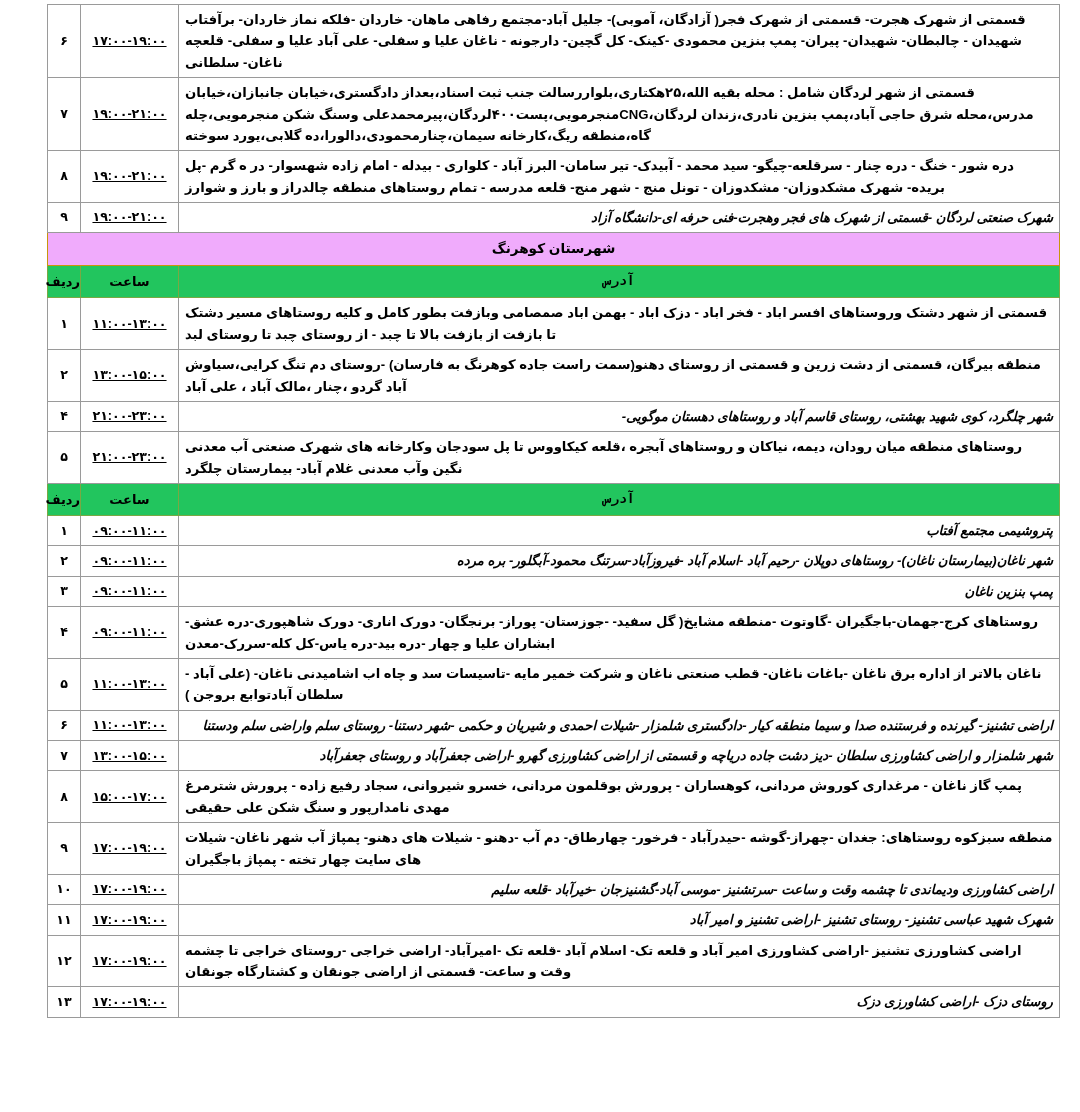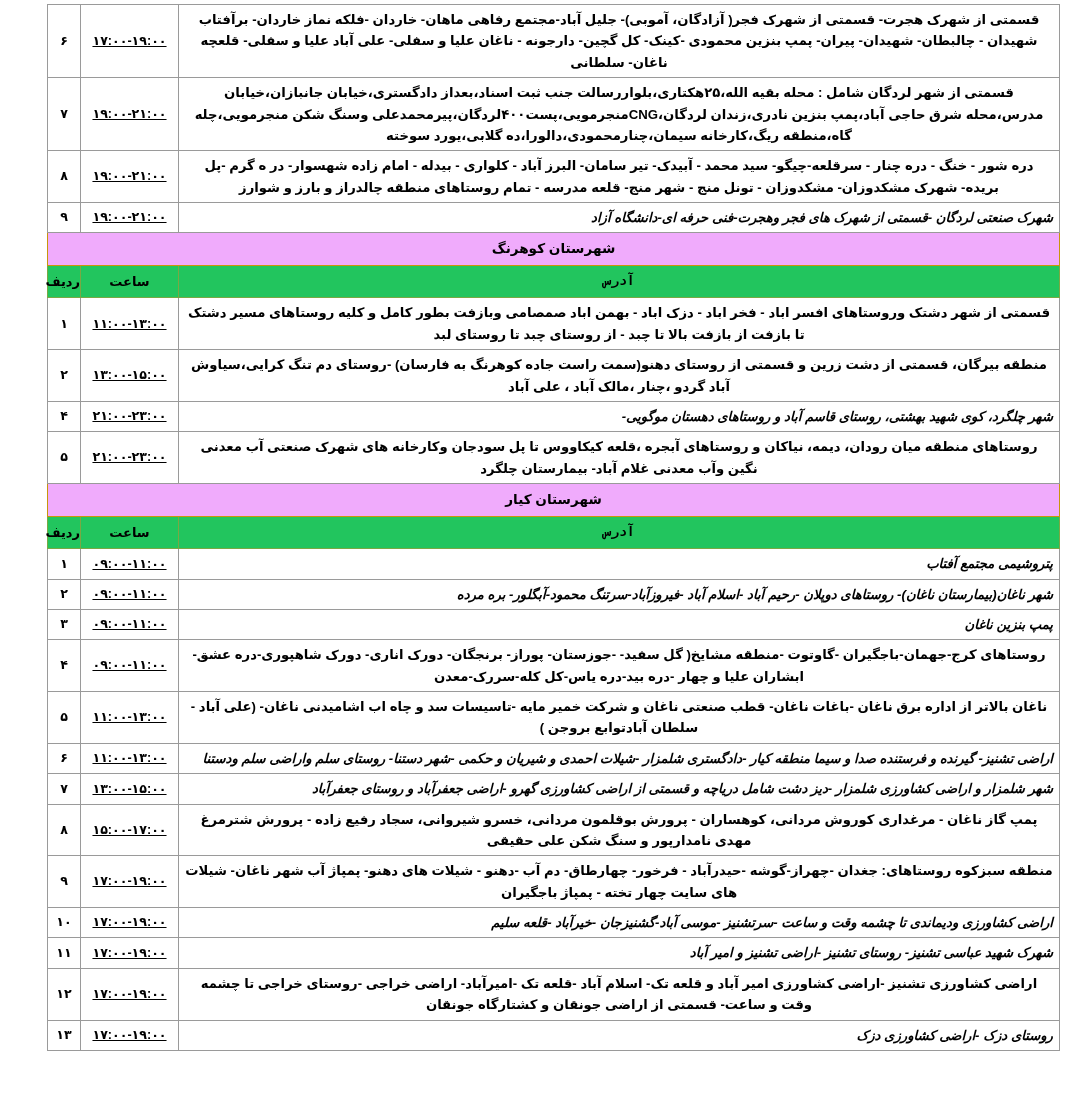--- a/index.html
+++ b/index.html
@@ -41,21 +41,21 @@
     line-height: 1.62;
     font-weight: 700;
     box-sizing: border-box;
   }
   
   col.c-addr  { width: 881px; }
   col.c-time  { width: 98px;  }
   col.c-idx   { width: 33px;  }
 
   td.addr {
-    text-align: center;
+    text-align: left;
     padding-right: 7px;
     padding-left: 7px;
   }
   td.addr.center { text-align: right; font-style: italic; }
   td.time {
     text-align: center;
     font-size: 12.6px;
     letter-spacing: 0.2px;
     white-space: nowrap;
     text-decoration: underline;
@@ -136,23 +136,20 @@
         <tr>
           <td class="addr center">شهر چلگرد، کوی شهید بهشتی، روستای قاسم آباد و روستاهای دهستان موگویی-</td>
           <td class="time">۲۱:۰۰-۲۳:۰۰</td>
           <td class="idx">۴</td>
         </tr>
         <tr>
           <td class="addr">روستاهای منطقه میان رودان، دیمه، نیاکان و روستاهای آبجره ،قلعه کیکاووس تا پل سودجان وکارخانه های شهرک صنعتی آب معدنی نگین  وآب معدنی غلام آباد- بیمارستان چلگرد</td>
           <td class="time">۲۱:۰۰-۲۳:۰۰</td>
           <td class="idx">۵</td>
         </tr>
-        <tr class="district-row">
-          <td colspan="3">شهرستان کیار</td>
-        </tr>
         <tr class="colhead-row">
           <th class="h-addr">آدرس</th>
           <th class="h-time">ساعت</th>
           <th class="h-idx">ردیف</th>
         </tr>
         <tr>
           <td class="addr center">پتروشیمی مجتمع آفتاب</td>
           <td class="time">۰۹:۰۰-۱۱:۰۰</td>
           <td class="idx">۱</td>
         </tr>
@@ -175,21 +172,21 @@
           <td class="addr">ناغان بالاتر از اداره برق ناغان -باغات ناغان- قطب صنعتی ناغان و شرکت خمیر مایه -تاسیسات سد و چاه اب اشامیدنی ناغان- (علی آباد - سلطان آبادتوابع بروجن )</td>
           <td class="time">۱۱:۰۰-۱۳:۰۰</td>
           <td class="idx">۵</td>
         </tr>
         <tr>
           <td class="addr center">اراضی تشنیز- گیرنده و فرستنده صدا و سیما منطقه کیار -دادگستری شلمزار -شیلات احمدی و شیریان و حکمی -شهر دستنا- روستای سلم واراضی سلم  ودستنا</td>
           <td class="time">۱۱:۰۰-۱۳:۰۰</td>
           <td class="idx">۶</td>
         </tr>
         <tr>
-          <td class="addr center">شهر شلمزار و اراضی کشاورزی شلمزار -دیز دشت شامل دریاچه  و قسمتی از اراضی کشاورزی گهرو -اراضی جعفرآباد و روستای جعفرآباد</td>
+          <td class="addr center">شهر شلمزار و اراضی کشاورزی سلطان -دیز دشت جاده دریاچه  و قسمتی از اراضی کشاورزی گهرو -اراضی جعفرآباد و روستای جعفرآباد</td>
           <td class="time">۱۳:۰۰-۱۵:۰۰</td>
           <td class="idx">۷</td>
         </tr>
         <tr>
           <td class="addr">پمپ گاز ناغان - مرغداری کوروش مردانی، کوهساران - پرورش بوقلمون مردانی، خسرو شیروانی، سجاد رفیع زاده - پرورش شترمرغ مهدی نامدارپور و سنگ شکن علی حقیقی</td>
           <td class="time">۱۵:۰۰-۱۷:۰۰</td>
           <td class="idx">۸</td>
         </tr>
         <tr>
           <td class="addr">منطقه سبزکوه روستاهای: جغدان -چهراز-گوشه -حیدرآباد - فرخور- چهارطاق- دم آب -دهنو - شیلات های دهنو- پمپاژ آب شهر ناغان- شیلات های سایت چهار تخته - پمپاژ باجگیران</td>

